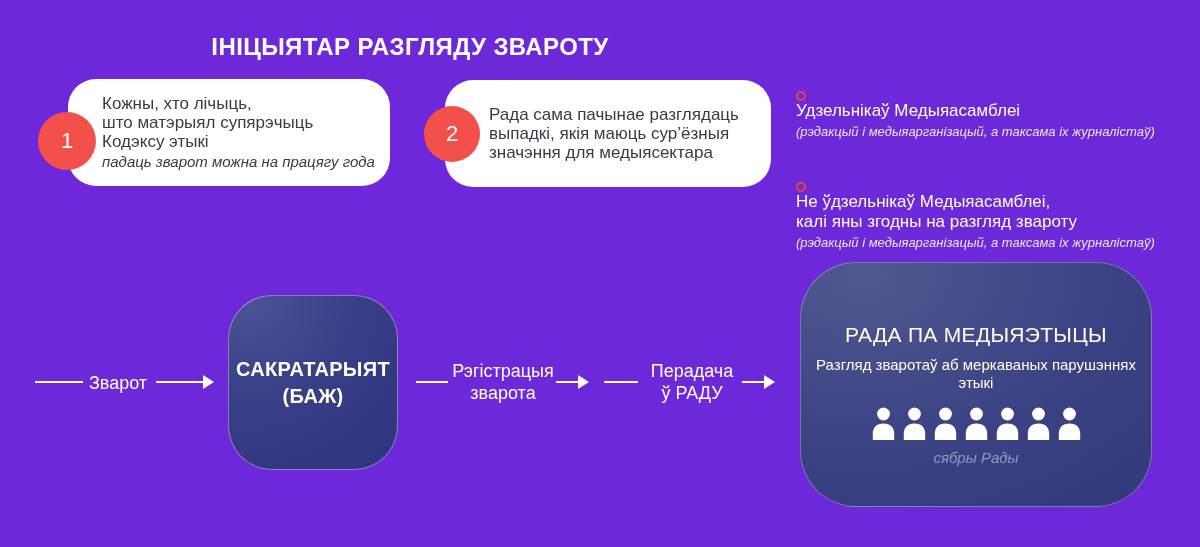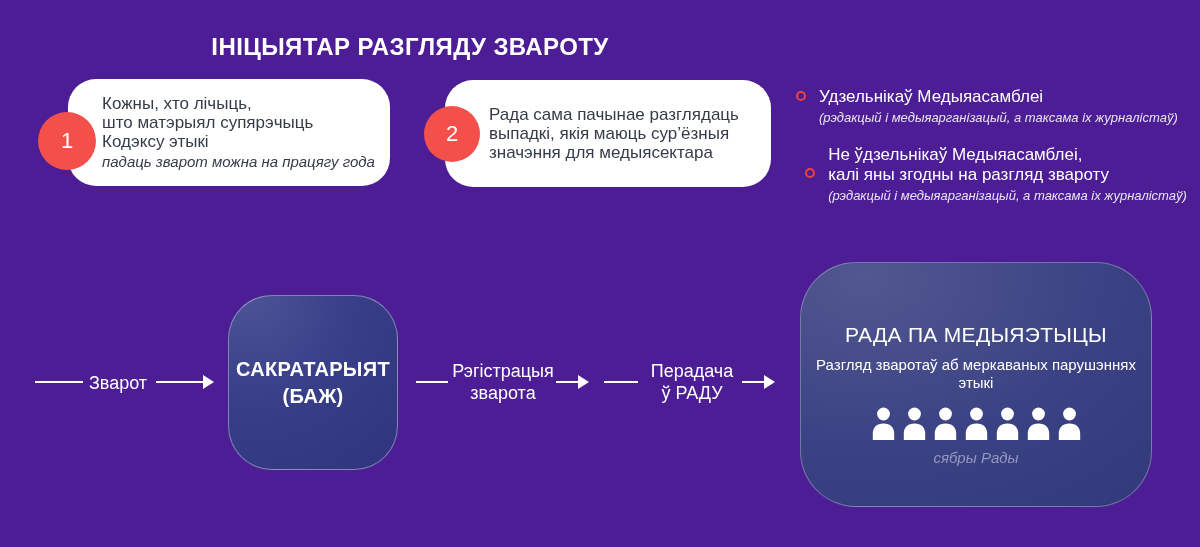--- a/index.html
+++ b/index.html
@@ -3,21 +3,21 @@
 <meta charset="utf-8">
 <style>
   * { margin: 0; padding: 0; box-sizing: border-box; }
   html, body { background: #0e1550; }
   body { font-family: "Liberation Sans", sans-serif; }
 
   .canvas {
     position: relative;
     width: 1200px;
     height: 547px;
-    background: #4c1d95;
+    background: #6d28d9;
     overflow: hidden;
     color: #ffffff;
   }
 
   .pre { white-space: pre-line; }
 
   
   .heading {
     position: absolute;
     font-weight: 800;
@@ -53,21 +53,21 @@
     justify-content: center;
     font-size: 22px;
     font-weight: 500;
     z-index: 2;
   }
   .badge-1 { left: 38px;  top: 112px; width: 58px; height: 58px; }
   .badge-2 { left: 424px; top: 106px; width: 56px; height: 56px; }
 
   
   .bullets { position: absolute; left: 796px; top: 87px; width: 400px; }
-  .bullet-row { display: flex; align-items: flex-start; }
+  .bullet-row { display: flex; align-items: flex-start; flex-direction: column; }
   .bullet-row + .bullet-row { margin-top: 20px; justify-content: center; }
   .ring {
     flex: none;
     width: 10px; height: 10px;
     border: 2.5px solid #e8453f;
     border-radius: 50%;
     margin-right: 13px;
   }
   .bullet-1 .ring { margin-top: 4px; }
   .bullet-2 .ring { margin-top: 23px; }

